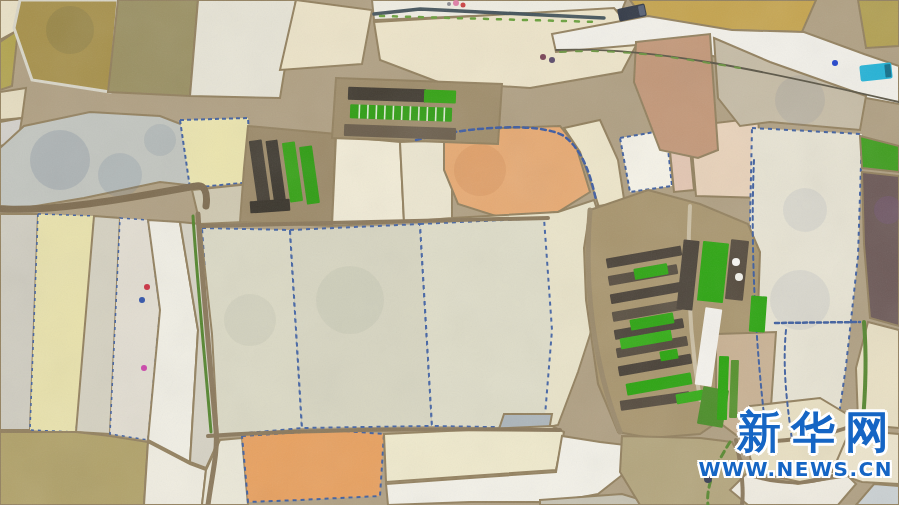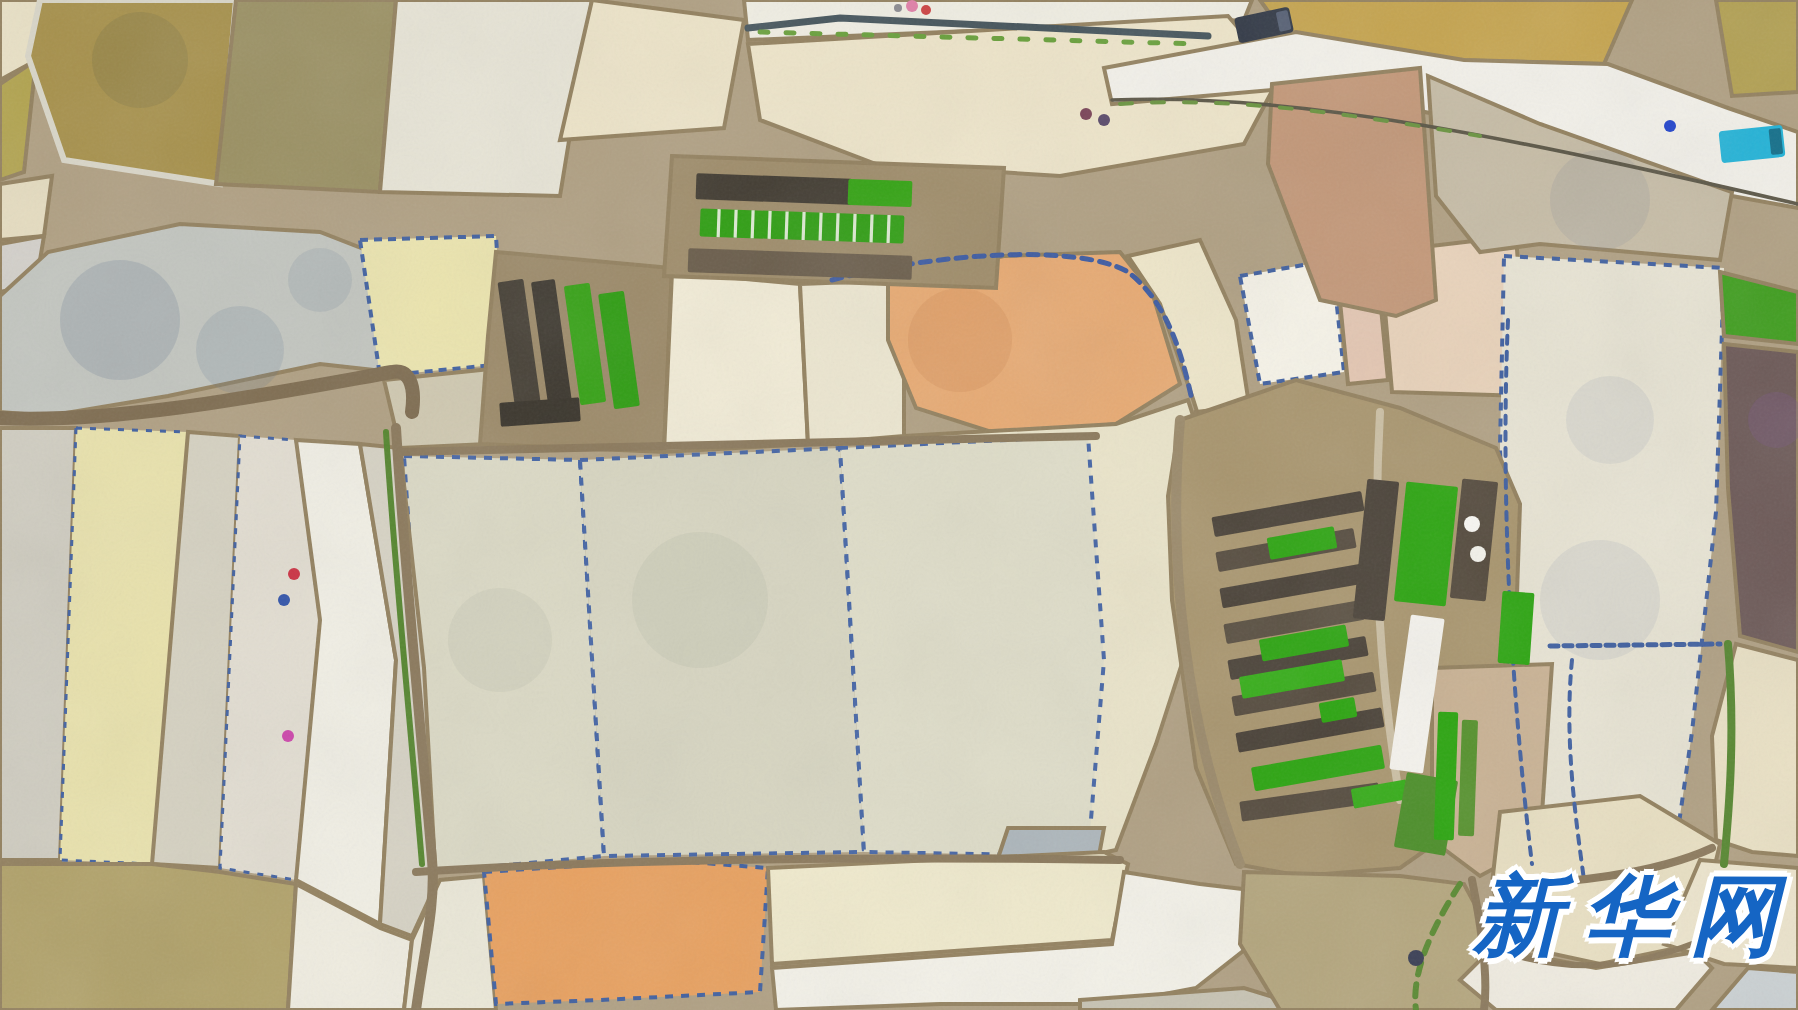--- a/index.html
+++ b/index.html
@@ -264,15 +264,16 @@
         <g transform="rotate(-6 876 72)">
           <rect x="860" y="64" width="32" height="16" fill="#25b4d8" rx="2"></rect>
           <rect x="885" y="65.5" width="6" height="13" fill="#16718c" rx="1"></rect>
         </g>
       </g>
     <rect x="0" y="0" width="899" height="505" filter="url(#blotchy)" opacity="0.09"></rect>
     <rect x="0" y="0" width="899" height="505" filter="url(#grain)" opacity="0.06"></rect>
   </svg>
 
   <div class="watermark">
-    <div class="brand" style="color: rgb(21, 101, 196); font-style: italic;">新华网</div>
+    <div class="brand" style="color: rgb(21, 101, 196);">新华网</div>
+    <div class="url" style="color: rgb(21, 101, 196);">WWW.NEWS.CN</div>
   </div>
 </div>
 
 </body></html>

